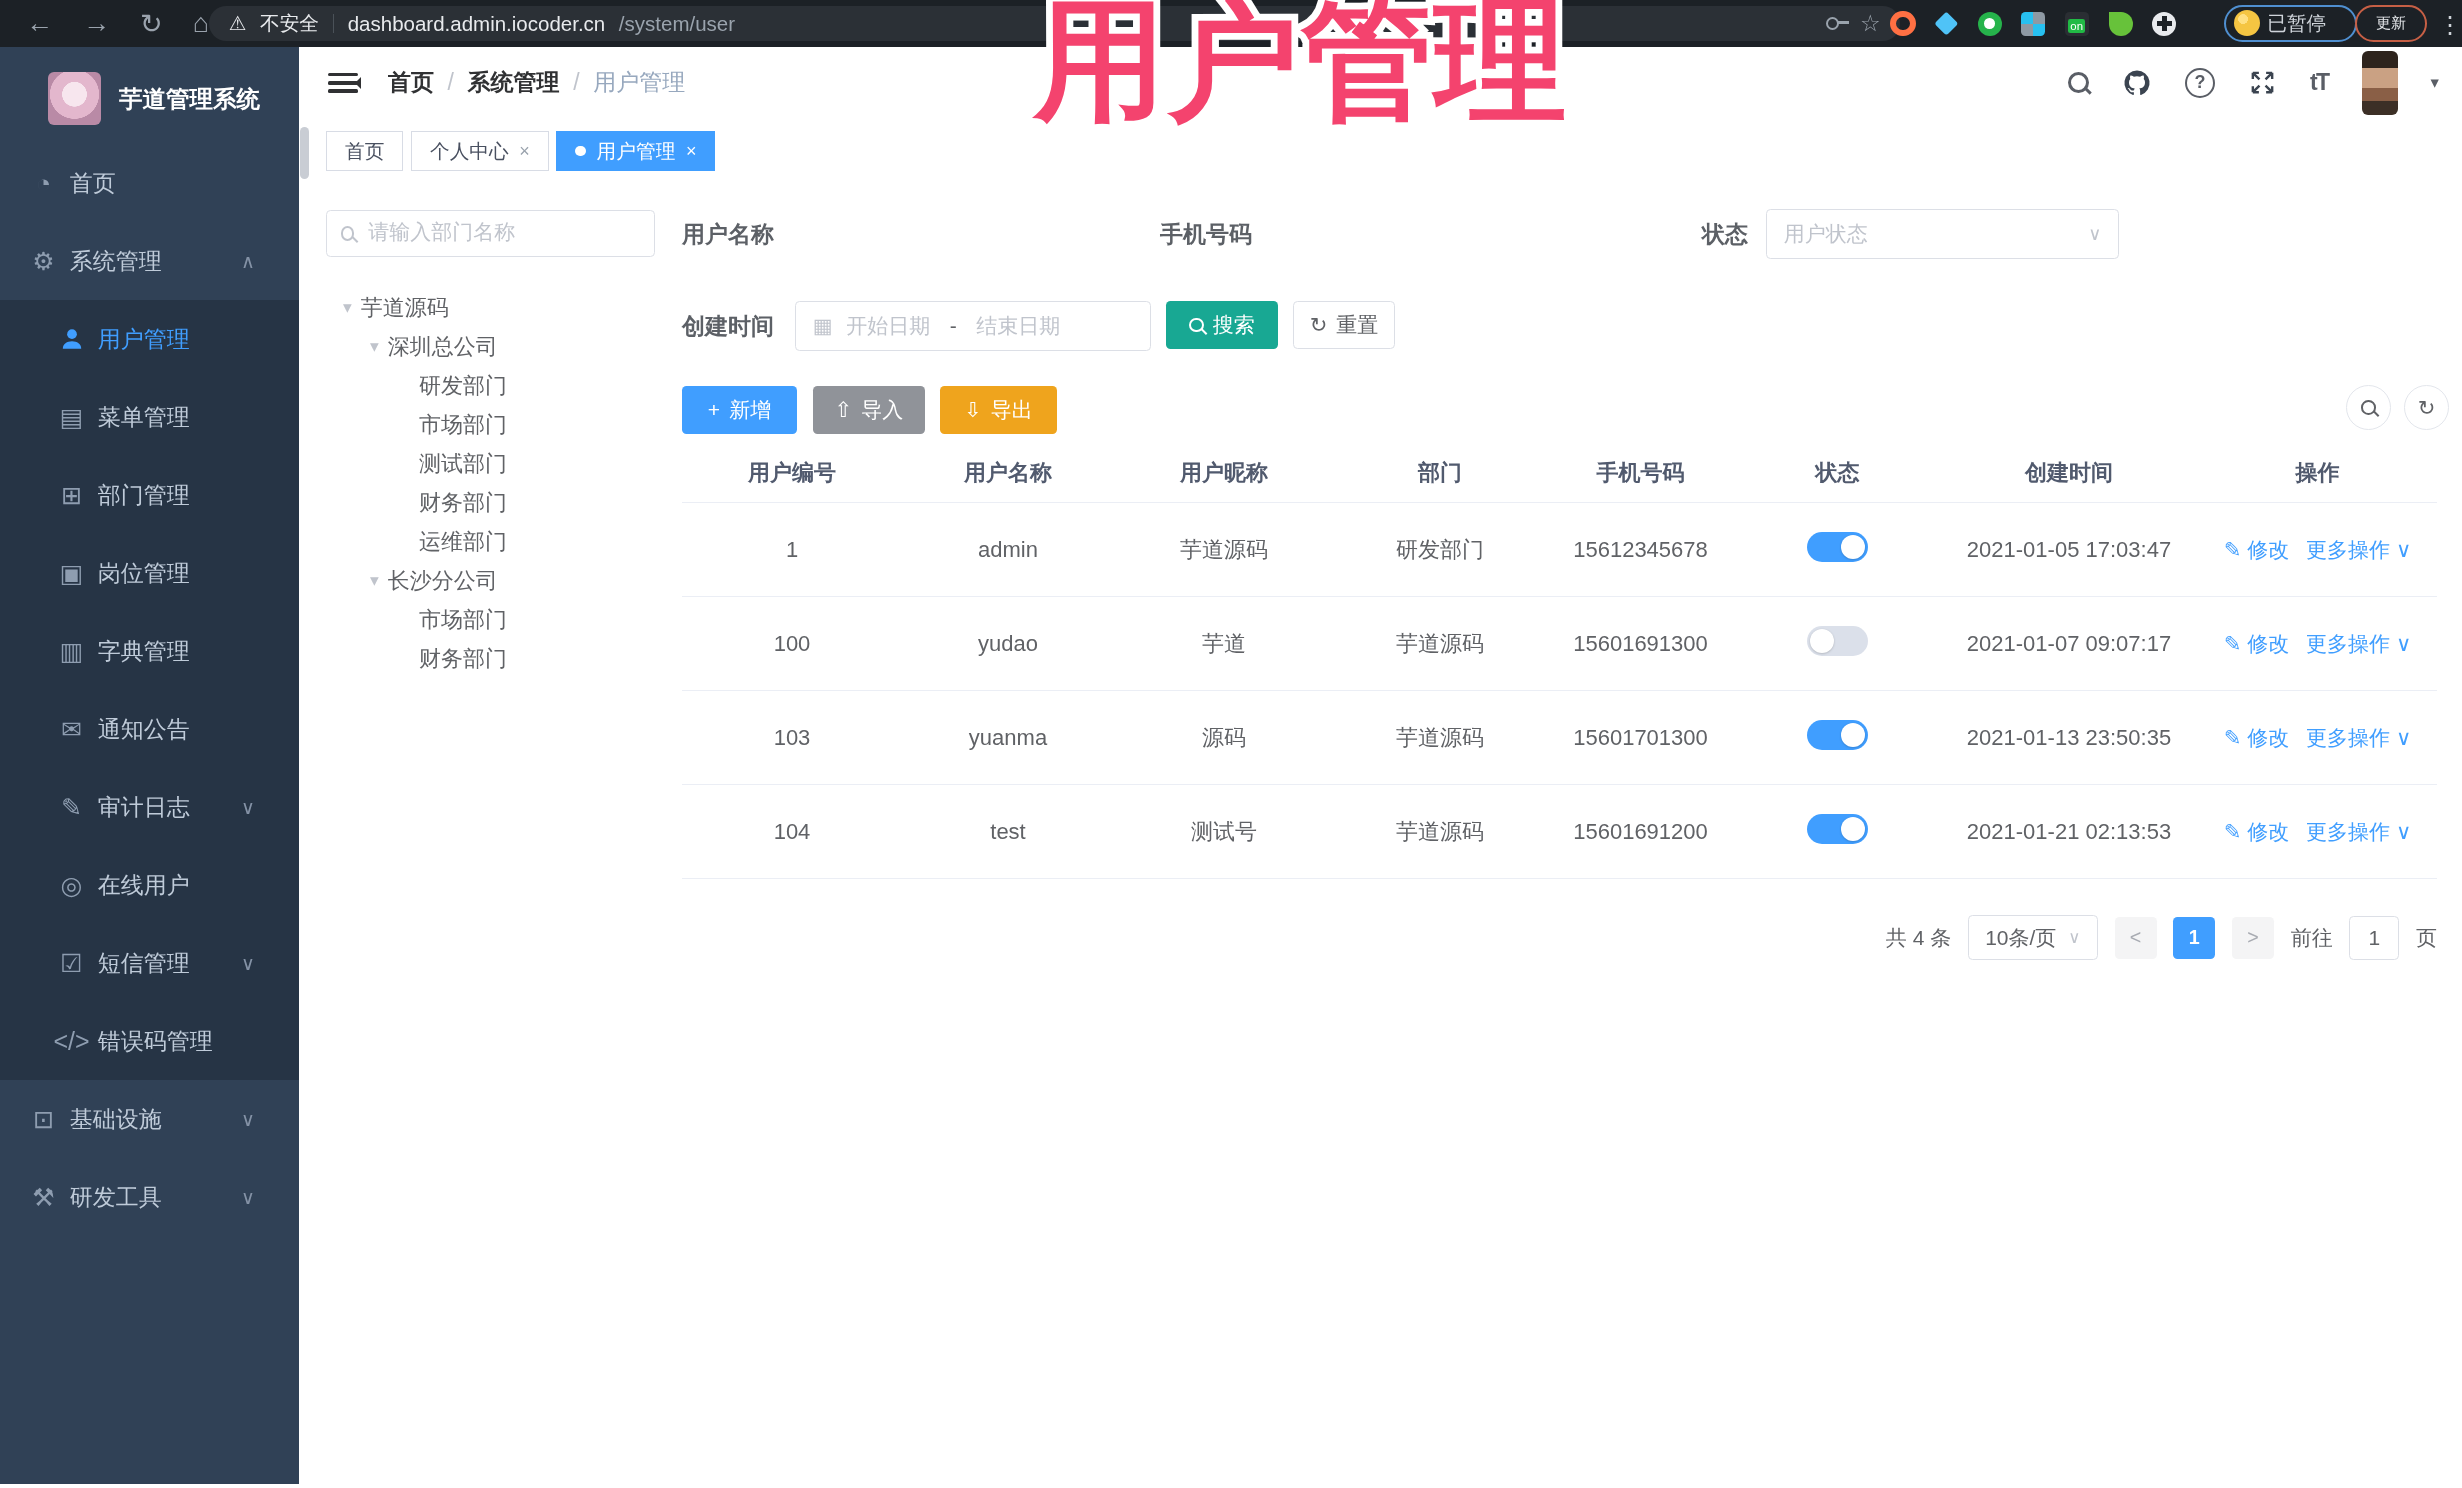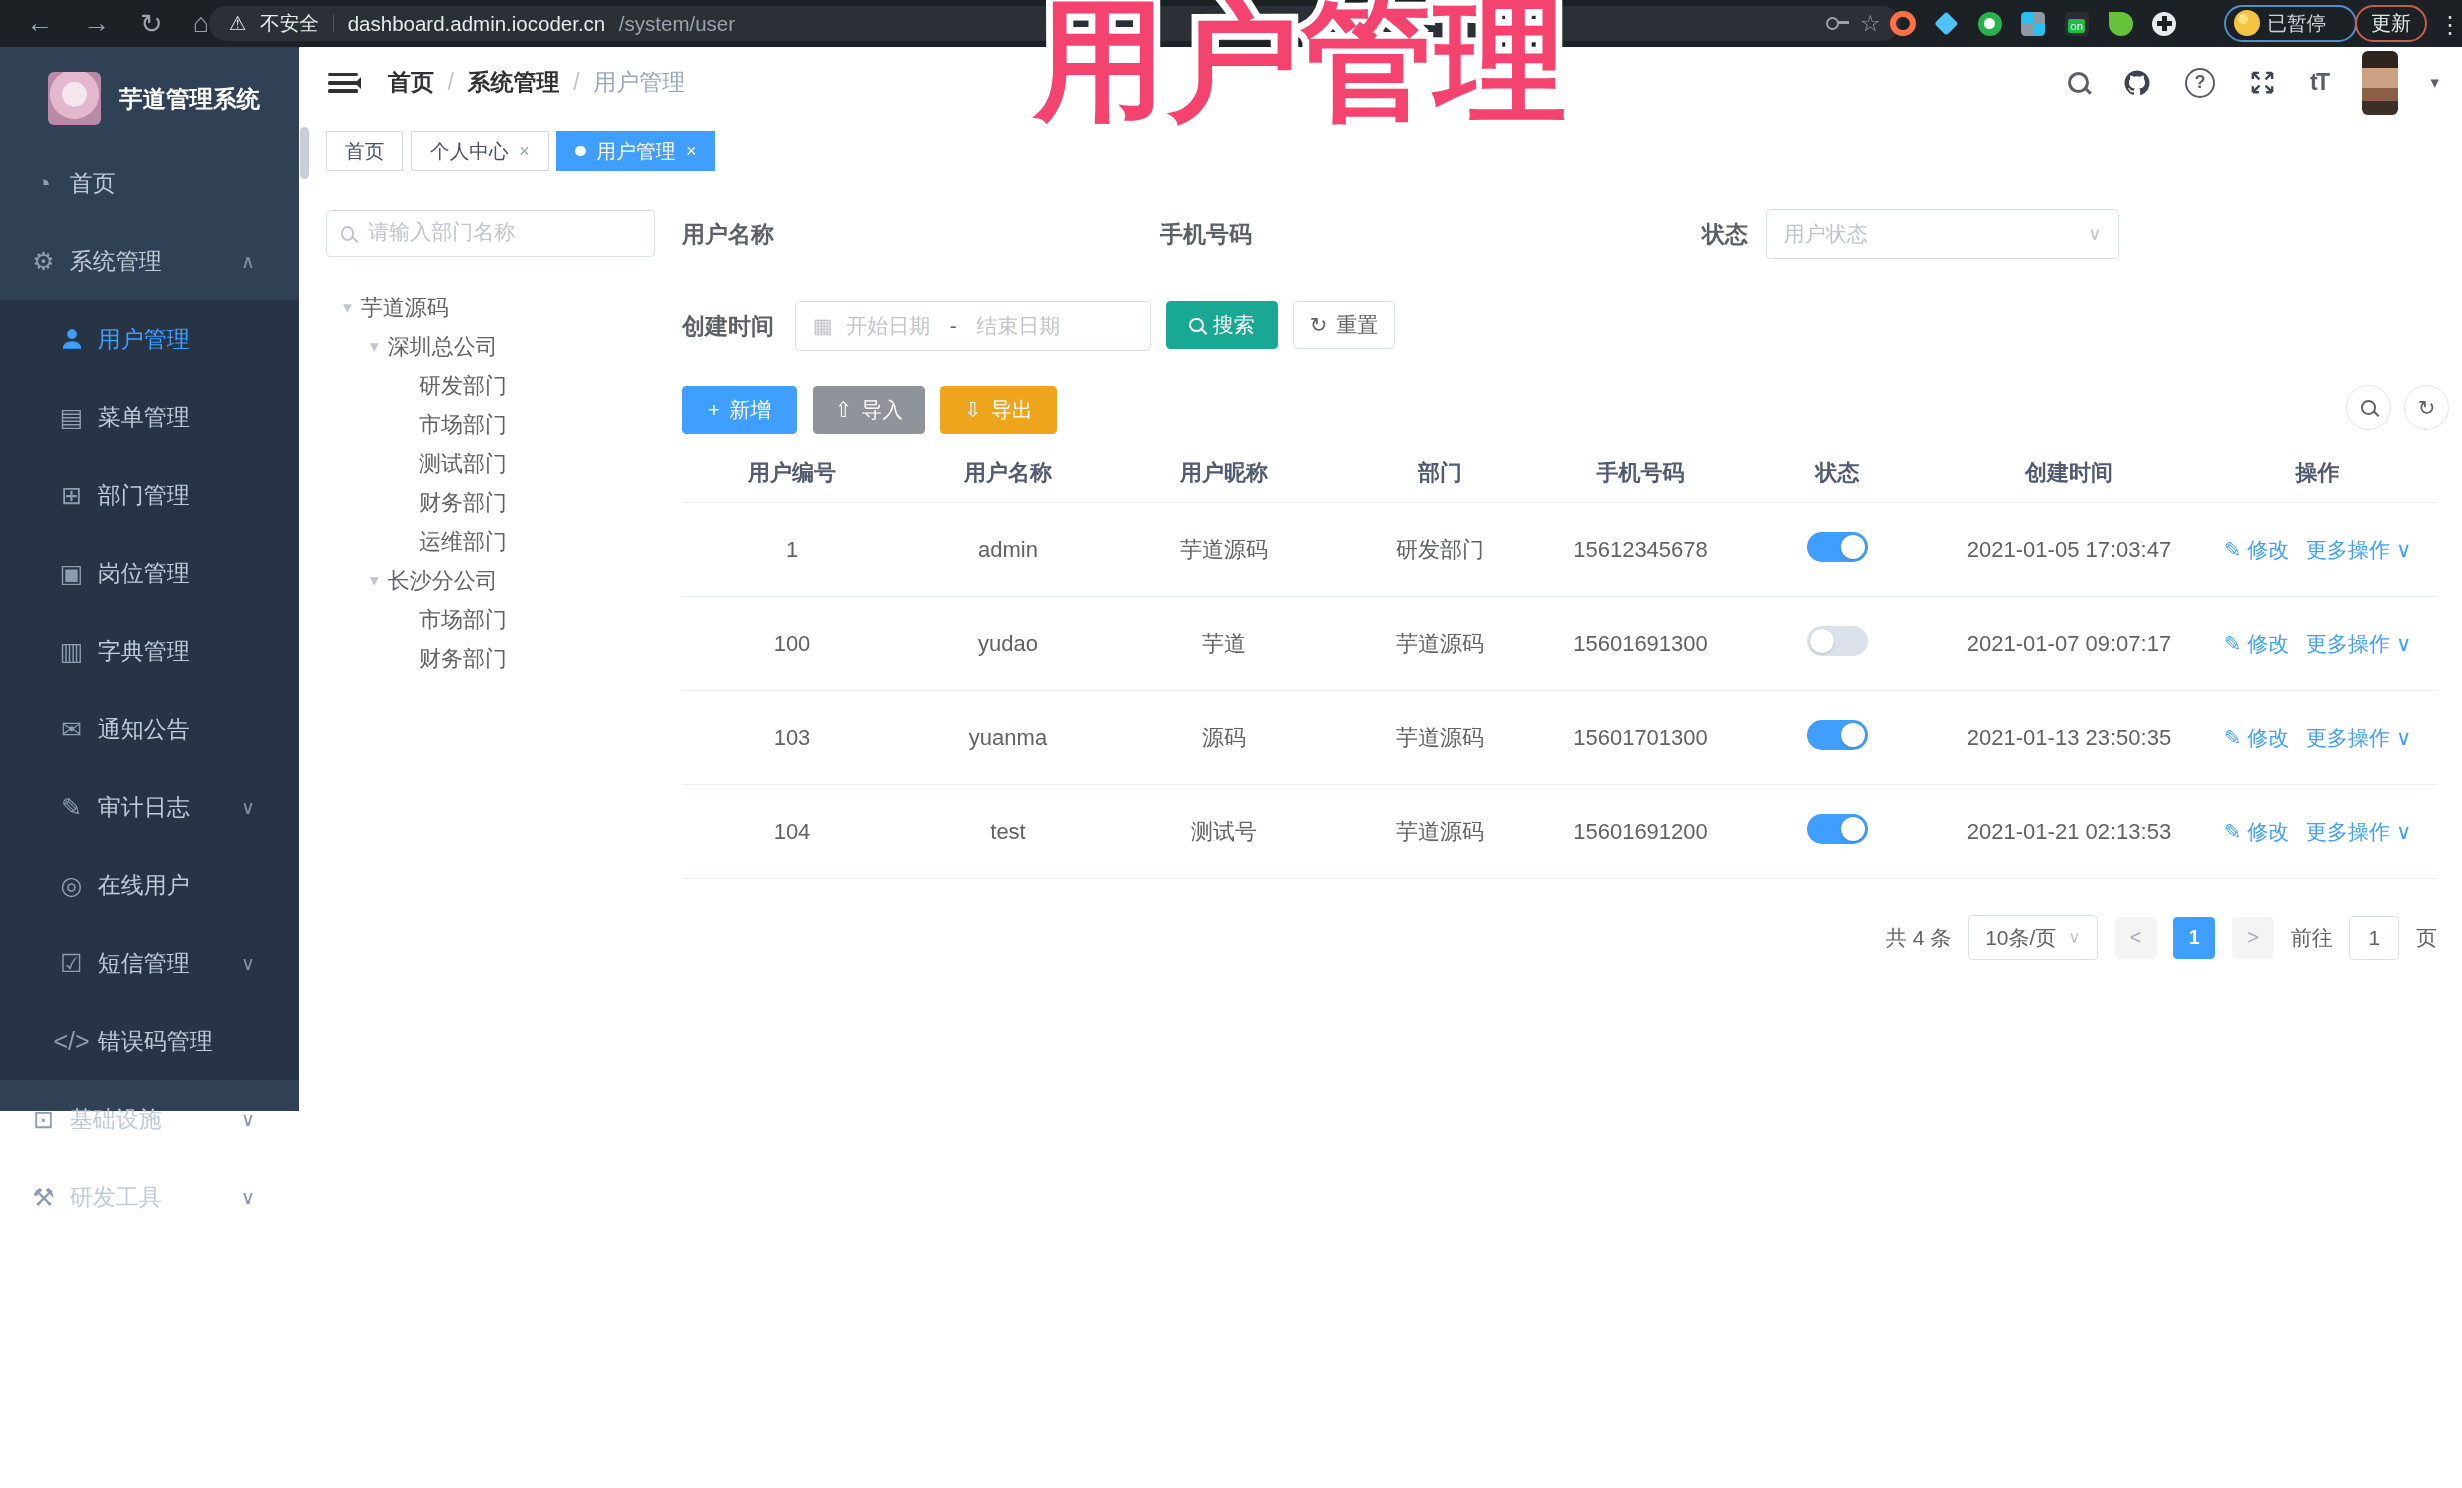--- a/index.html
+++ b/index.html
@@ -30,31 +30,31 @@
   .ext.onbadge{background:#2a2e33;border-radius:4.5px;position:relative;}
   .ext.onbadge::after{content:'on';position:absolute;left:3px;top:7.6px;background:#21ba45;color:#fff;font-size:11.4px;padding:0.8px 2.3px;border-radius:2.3px;}
   .ext.leaf{background:#67c23a;border-radius:0 50% 50% 50%;}
   .ext.puzzle{background:#e8eaed;border-radius:50%;position:relative;}
   .ext.puzzle::after{content:'';position:absolute;left:9.8px;top:4.5px;width:4.5px;height:15px;background:#1c2126;}
   .ext.puzzle::before{content:'';position:absolute;left:4.5px;top:9.8px;width:15px;height:4.5px;background:#1c2126;}
   .pill{position:absolute;top:4.5px;height:33px;border-radius:19px;display:flex;align-items:center;}
   .paused{left:2224px;width:114px;border:2.3px solid #4f8fd0;padding:0 7.6px;gap:7.6px;}
   .face{width:26px;height:26px;border-radius:50%;background:radial-gradient(circle at 35% 35%,#ffe082 0 20%,#f5c542 21%);}
   .paused .ptxt{color:#cfd4da;font-size:19.7px;}
-  .update{left:2355px;width:68px;border:2.3px solid #c65f45;justify-content:center;color:#e4e7ea;font-size:20px;}
+  .update{left:2355px;width:68px;border:2.3px solid #c65f45;justify-content:center;color:#e4e7ea;font-size:15px;}
   .kebab{position:absolute;left:2438px;top:10.6px;color:#cfd4da;font-size:24px;}
 
   
   .overlay{position:absolute;left:1034px;top:-15px;z-index:99;font-size:132px;font-weight:800;line-height:1.15;letter-spacing:1.5px;white-space:nowrap;pointer-events:none;}
   .overlay .ol{position:absolute;left:0;top:0;}
   .overlay .back{-webkit-text-stroke:13.6px #ffffff;color:#fff;}
   .overlay .front{color:var(--overlay-pink,#f4436e);}
 
   
-  .sidebar{position:absolute;left:0;top:47px;width:299px;height:1064px;background:var(--sidebar-bg,#304156);}
+  .sidebar{position:absolute;left:0;top:47px;width:299px;height:1437px;background:var(--sidebar-bg,#304156);}
   .logo-row{height:76px;display:flex;align-items:center;padding-left:48px;gap:18px;padding-top:13.6px;}
   .logo-avatar{width:53px;height:53px;border-radius:6px;background:
      radial-gradient(circle at 50% 42%, #f7e6ee 0 30%, #e3b7cd 31% 60%, #b98aa6 61%);}
   .logo-title{color:#fff;font-size:23.5px;font-weight:700;}
   #sidebar-menu{margin-top:7.6px;}
   .menu-item{height:78px;display:flex;align-items:center;position:relative;color:var(--sidebar-text,#bfcbd9);font-size:23px;cursor:pointer;}
   .menu-item .mi-icon{width:33px;margin-left:27px;font-size:25px;text-align:center;color:#8e9db0;display:flex;justify-content:center;align-items:center;}
   .menu-item.sub .mi-icon{margin-left:55px;}
   .menu-item .mi-label{margin-left:9.8px;}
   .menu-item .mi-arrow{position:absolute;left:241px;color:#8492a6;font-size:19px;}

